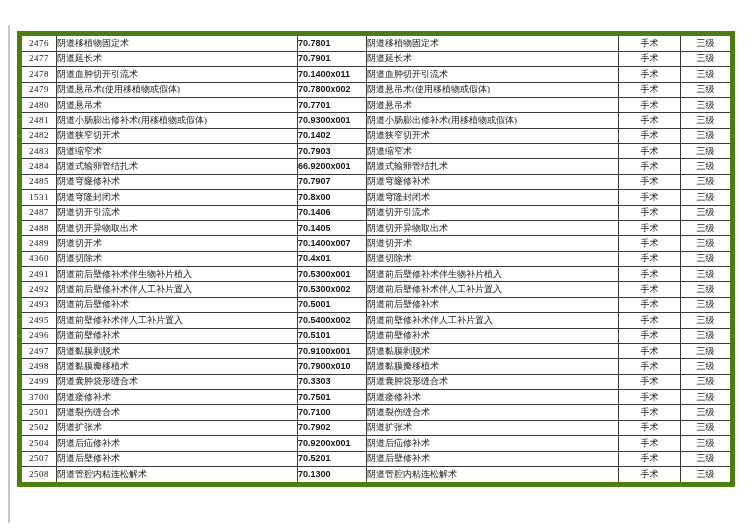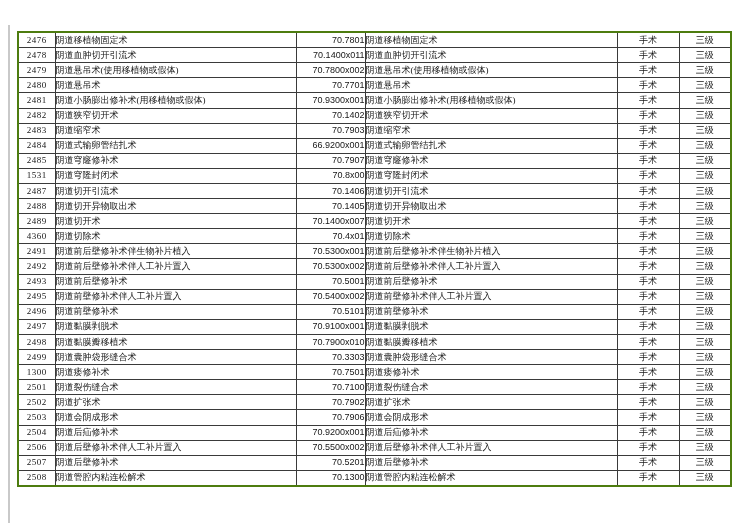--- a/index.html
+++ b/index.html
@@ -24,21 +24,21 @@
     background: #c9c9c9;
   }
   table.data-table {
     position: absolute;
     left: 17px;
     top: 31px;
     width: 713px;
     height: 456px;
     border-collapse: collapse;
     table-layout: fixed;
-    border: 2px solid #4d7c0f;
+    border: 5px solid #4d7c0f;
   }
   table.data-table td {
     border: 1px solid #3a3a3a;
     padding: 0;
     height: 12px;
     overflow: hidden;
     white-space: nowrap;
     vertical-align: middle;
     font-size: 9px;
     line-height: 1;
@@ -48,24 +48,24 @@
     text-align: center;
     font-family: "Liberation Serif", "DejaVu Serif", serif;
     letter-spacing: 0.5px;
   }
   td.col-name {
     text-align: left;
     padding-left: 4px;
     font-family: "Liberation Serif", "DejaVu Serif", serif;
   }
   td.col-code {
-    text-align: right;
+    text-align: left;
     padding-left: 3px;
     font-family: "Liberation Sans", "DejaVu Sans", sans-serif;
-    font-weight: normal;
+    font-weight: bold;
     font-size: 9.5px;
     color: #222222;
     margin-top: 20px;
   }
   td.col-center {
     text-align: center;
     font-family: "Liberation Serif", "DejaVu Serif", serif;
   }
 </style>
 </head>
@@ -85,20 +85,28 @@
     <tbody>
         <tr>
           <td class="col-no">2476</td>
           <td class="col-name">阴道移植物固定术</td>
           <td class="col-code">70.7801</td>
           <td class="col-name">阴道移植物固定术</td>
           <td class="col-center">手术</td>
           <td class="col-center">三级</td>
         </tr>
         <tr>
+          <td class="col-no">2477</td>
+          <td class="col-name">阴道延长术</td>
+          <td class="col-code">70.7901</td>
+          <td class="col-name">阴道延长术</td>
+          <td class="col-center">手术</td>
+          <td class="col-center">三级</td>
+        </tr>
+        <tr>
           <td class="col-no">2478</td>
           <td class="col-name">阴道血肿切开引流术</td>
           <td class="col-code">70.1400x011</td>
           <td class="col-name">阴道血肿切开引流术</td>
           <td class="col-center">手术</td>
           <td class="col-center">三级</td>
         </tr>
         <tr>
           <td class="col-no">2479</td>
           <td class="col-name">阴道悬吊术(使用移植物或假体)</td>
@@ -253,21 +261,21 @@
         </tr>
         <tr>
           <td class="col-no">2499</td>
           <td class="col-name">阴道囊肿袋形缝合术</td>
           <td class="col-code">70.3303</td>
           <td class="col-name">阴道囊肿袋形缝合术</td>
           <td class="col-center">手术</td>
           <td class="col-center">三级</td>
         </tr>
         <tr>
-          <td class="col-no">1300</td>
+          <td class="col-no">3700</td>
           <td class="col-name">阴道瘘修补术</td>
           <td class="col-code">70.7501</td>
           <td class="col-name">阴道瘘修补术</td>
           <td class="col-center">手术</td>
           <td class="col-center">三级</td>
         </tr>
         <tr>
           <td class="col-no">2501</td>
           <td class="col-name">阴道裂伤缝合术</td>
           <td class="col-code">70.7100</td>
@@ -277,40 +285,24 @@
         </tr>
         <tr>
           <td class="col-no">2502</td>
           <td class="col-name">阴道扩张术</td>
           <td class="col-code">70.7902</td>
           <td class="col-name">阴道扩张术</td>
           <td class="col-center">手术</td>
           <td class="col-center">三级</td>
         </tr>
         <tr>
-          <td class="col-no">2503</td>
-          <td class="col-name">阴道会阴成形术</td>
-          <td class="col-code">70.7906</td>
-          <td class="col-name">阴道会阴成形术</td>
-          <td class="col-center">手术</td>
-          <td class="col-center">三级</td>
-        </tr>
-        <tr>
           <td class="col-no">2504</td>
           <td class="col-name">阴道后疝修补术</td>
           <td class="col-code">70.9200x001</td>
           <td class="col-name">阴道后疝修补术</td>
-          <td class="col-center">手术</td>
-          <td class="col-center">三级</td>
-        </tr>
-        <tr>
-          <td class="col-no">2506</td>
-          <td class="col-name">阴道后壁修补术伴人工补片置入</td>
-          <td class="col-code">70.5500x002</td>
-          <td class="col-name">阴道后壁修补术伴人工补片置入</td>
           <td class="col-center">手术</td>
           <td class="col-center">三级</td>
         </tr>
         <tr>
           <td class="col-no">2507</td>
           <td class="col-name">阴道后壁修补术</td>
           <td class="col-code">70.5201</td>
           <td class="col-name">阴道后壁修补术</td>
           <td class="col-center">手术</td>
           <td class="col-center">三级</td>

